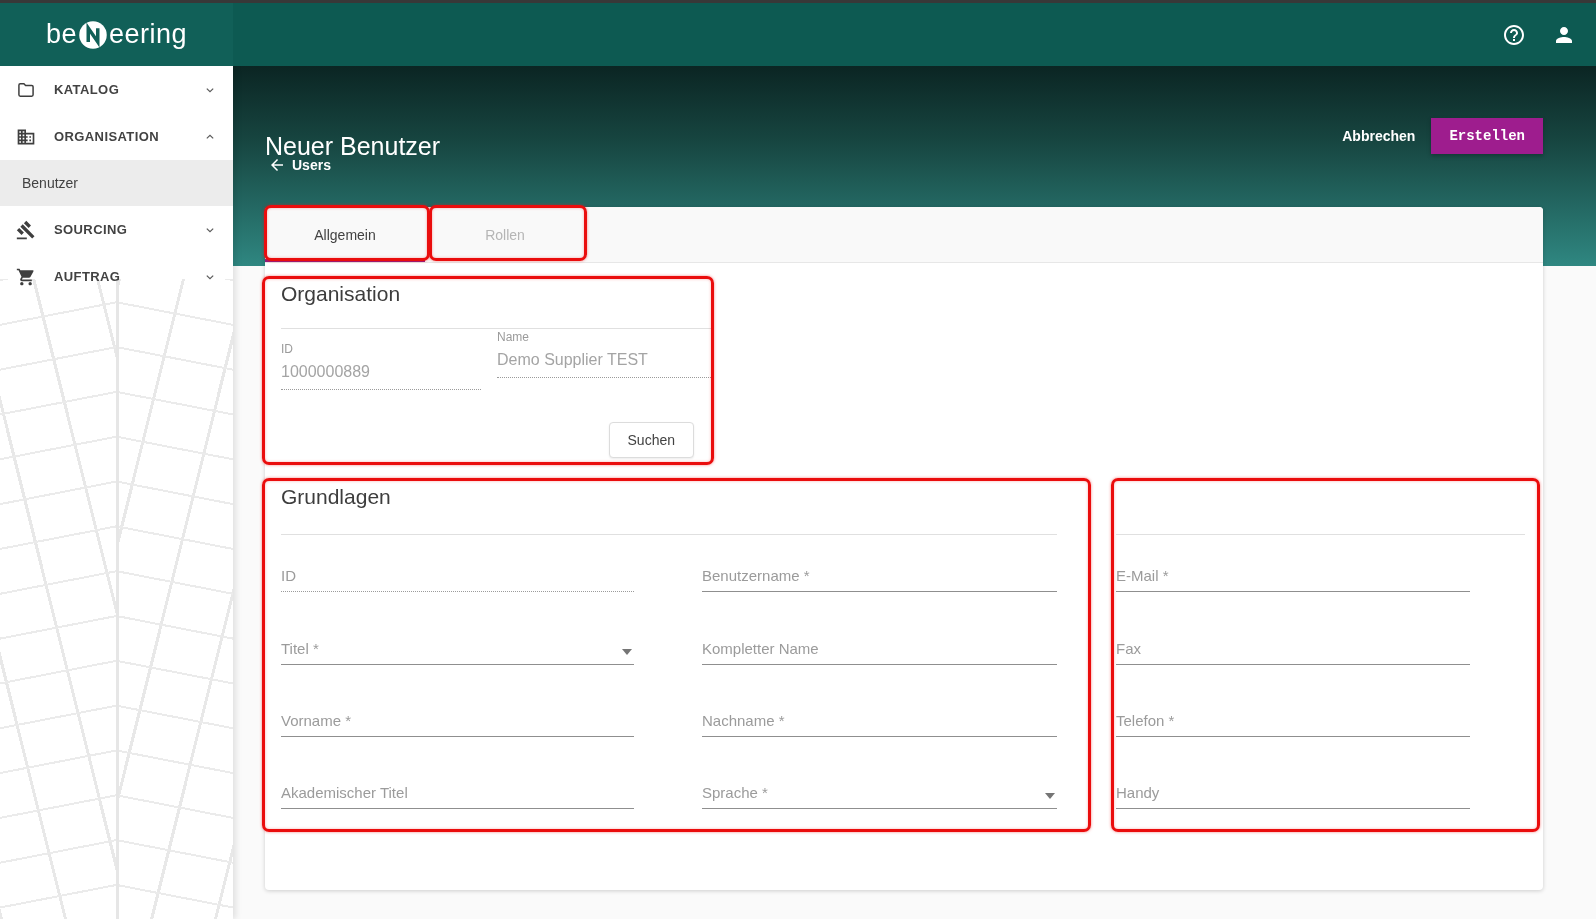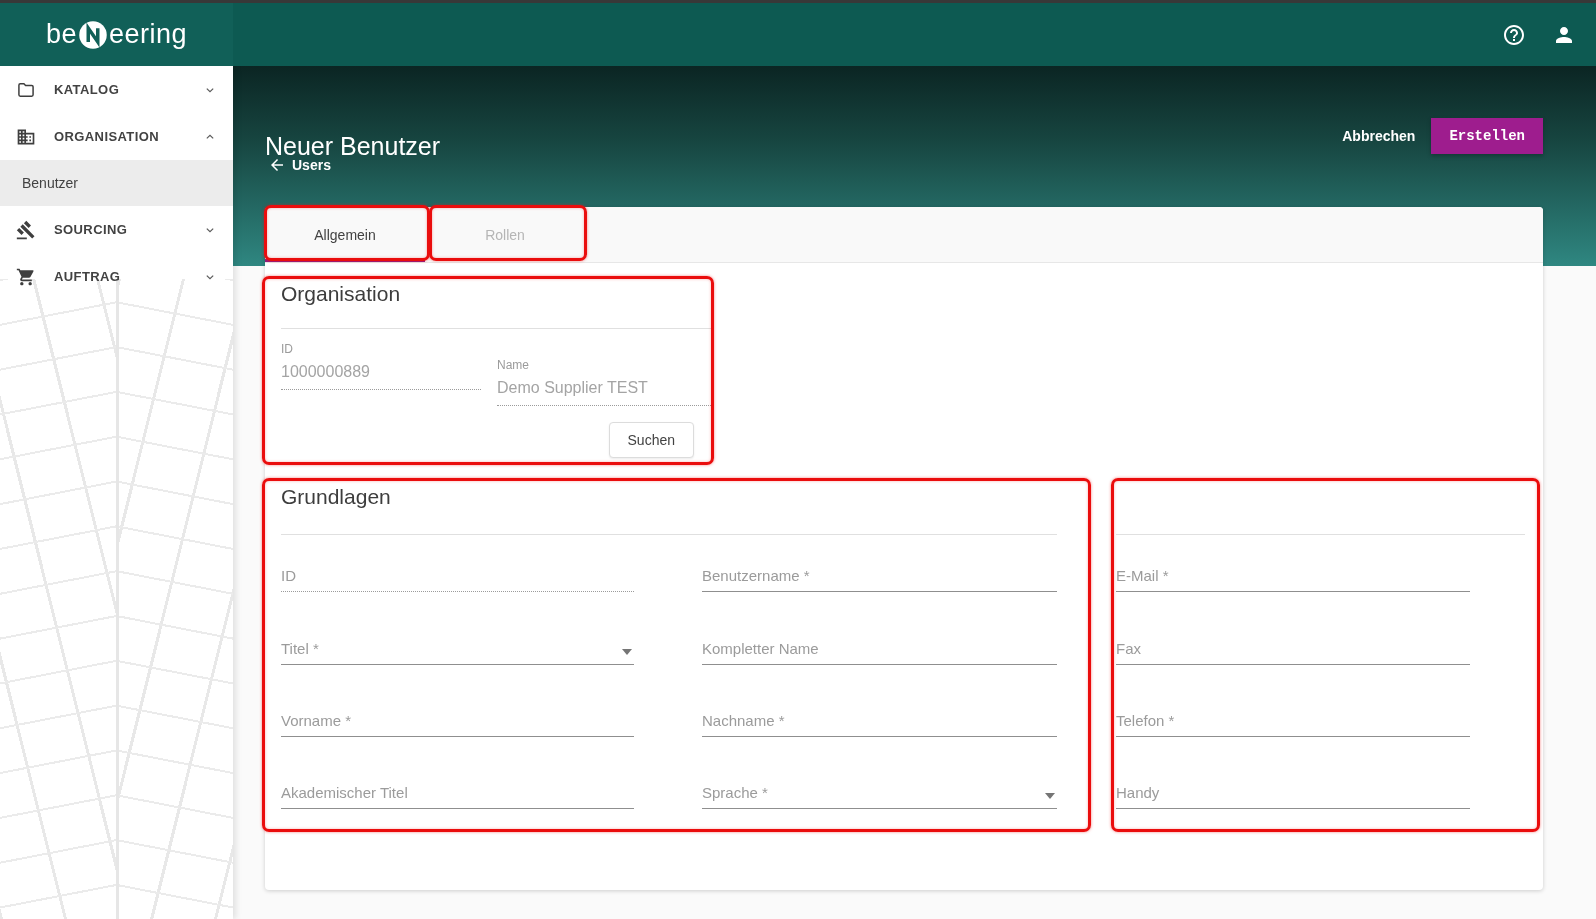--- a/index.html
+++ b/index.html
@@ -214,21 +214,21 @@
   </div>
 
   <div class="panel" style="left:16px; top:75px; width:432px; height:180px;">
     <div class="section-title">Organisation</div>
     <div class="divider" style="top:46px;"></div>
 
     <div class="mini-field" style="left:0; top:60px;">
       <div class="mlabel">ID</div>
       <div class="mvalue">1000000889</div>
     </div>
-    <div class="mini-field" style="left:216px; top:76px; width:216px;">
+    <div class="mini-field" style="left:216px; top:48px; width:216px;">
       <div class="mlabel">Name</div>
       <div class="mvalue">Demo Supplier TEST</div>
     </div>
 
     <button class="btn-outline" style="right:19px; top:140px;">Suchen</button>
   </div>
 
   <div class="panel" style="left:16px; top:278px; width:776px; height:340px;">
     <div class="section-title">Grundlagen</div>
     <div class="divider" style="top:49px;"></div>

